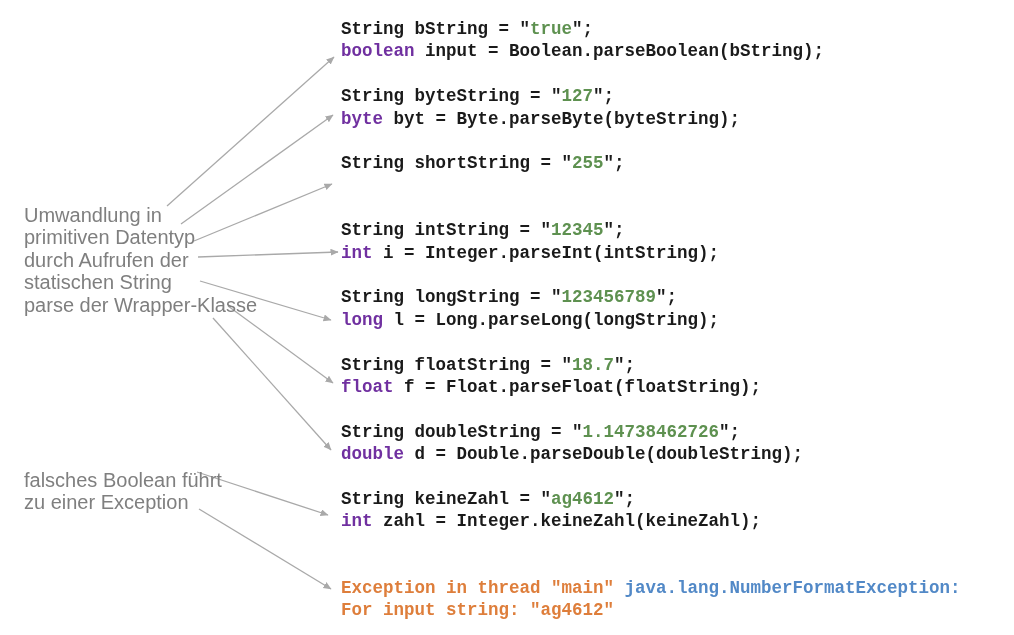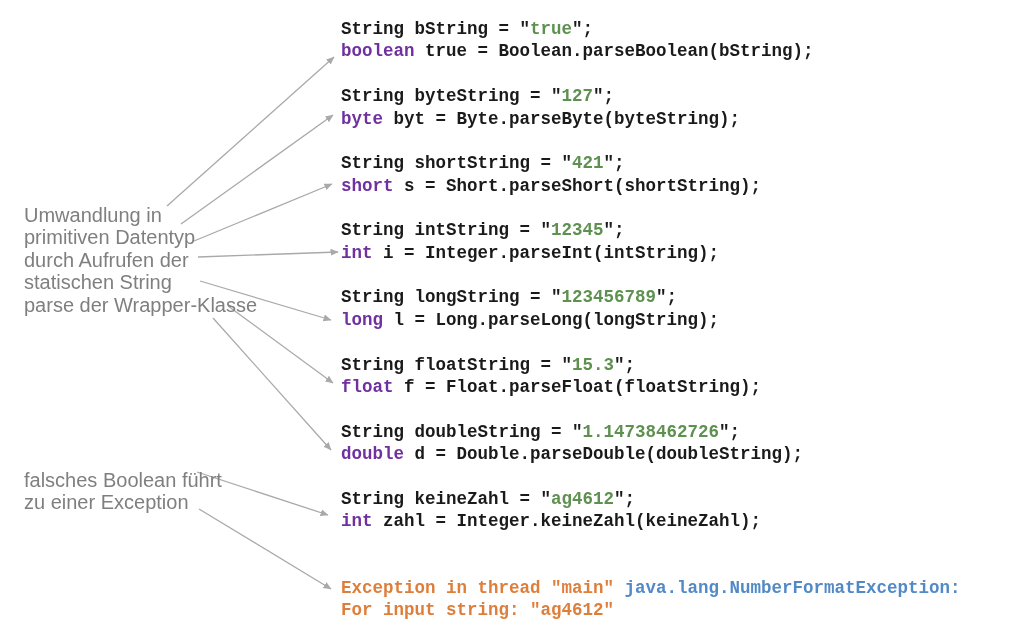--- a/index.html
+++ b/index.html
@@ -73,24 +73,24 @@
     <div>statischen String</div>
     <div>parse der Wrapper-Klasse</div>
   </div>
 
   <div class="note" id="note-exception">
     <div>falsches Boolean führt</div>
     <div>zu einer Exception</div>
   </div>
 
   <div class="code-column">
-      <div class="code-block" style="top: 18px;"><div class="code-line"><span class="tok-code">String bString = "</span><span class="tok-string">true</span><span class="tok-code">";</span></div><div class="code-line"><span class="tok-keyword">boolean</span><span class="tok-code"> true = Boolean.parseBoolean(bString);</span></div></div>
+      <div class="code-block" style="top: 18px;"><div class="code-line"><span class="tok-code">String bString = "</span><span class="tok-string">true</span><span class="tok-code">";</span></div><div class="code-line"><span class="tok-keyword">boolean</span><span class="tok-code"> input = Boolean.parseBoolean(bString);</span></div></div>
       <div class="code-block" style="top: 85.1px;"><div class="code-line"><span class="tok-code">String byteString = "</span><span class="tok-string">127</span><span class="tok-code">";</span></div><div class="code-line"><span class="tok-keyword">byte</span><span class="tok-code"> byt = Byte.parseByte(byteString);</span></div></div>
-      <div class="code-block" style="top: 152.2px;"><div class="code-line"><span class="tok-code">String shortString = "</span><span class="tok-string">421</span><span class="tok-code">";</span></div><div class="code-line"><span class="tok-keyword">short</span><span class="tok-code"> s = Short.parseShort(shortString);</span></div></div>
+      <div class="code-block" style="top: 152.2px;"><div class="code-line"><span class="tok-code">String shortString = "</span><span class="tok-string">255</span><span class="tok-code">";</span></div></div>
       <div class="code-block" style="top: 219.3px;"><div class="code-line"><span class="tok-code">String intString = "</span><span class="tok-string">12345</span><span class="tok-code">";</span></div><div class="code-line"><span class="tok-keyword">int</span><span class="tok-code"> i = Integer.parseInt(intString);</span></div></div>
       <div class="code-block" style="top: 286.4px;"><div class="code-line"><span class="tok-code">String longString = "</span><span class="tok-string">123456789</span><span class="tok-code">";</span></div><div class="code-line"><span class="tok-keyword">long</span><span class="tok-code"> l = Long.parseLong(longString);</span></div></div>
-      <div class="code-block" style="top: 353.5px;"><div class="code-line"><span class="tok-code">String floatString = "</span><span class="tok-string">15.3</span><span class="tok-code">";</span></div><div class="code-line"><span class="tok-keyword">float</span><span class="tok-code"> f = Float.parseFloat(floatString);</span></div></div>
+      <div class="code-block" style="top: 353.5px;"><div class="code-line"><span class="tok-code">String floatString = "</span><span class="tok-string">18.7</span><span class="tok-code">";</span></div><div class="code-line"><span class="tok-keyword">float</span><span class="tok-code"> f = Float.parseFloat(floatString);</span></div></div>
       <div class="code-block" style="top: 420.6px;"><div class="code-line"><span class="tok-code">String doubleString = "</span><span class="tok-string">1.14738462726</span><span class="tok-code">";</span></div><div class="code-line"><span class="tok-keyword">double</span><span class="tok-code"> d = Double.parseDouble(doubleString);</span></div></div>
       <div class="code-block" style="top: 487.7px;"><div class="code-line"><span class="tok-code">String keineZahl = "</span><span class="tok-string">ag4612</span><span class="tok-code">";</span></div><div class="code-line"><span class="tok-keyword">int</span><span class="tok-code"> zahl = Integer.keineZahl(keineZahl);</span></div></div>
       <div class="console-block"><div class="code-line"><span class="tok-error_orange">Exception in thread "main"</span><span class="tok-error_blue"> java.lang.NumberFormatException:</span></div><div class="code-line"><span class="tok-error_orange">For input string: "ag4612"</span></div></div>
     </div>
 
 </div>
 
 </body></html>

